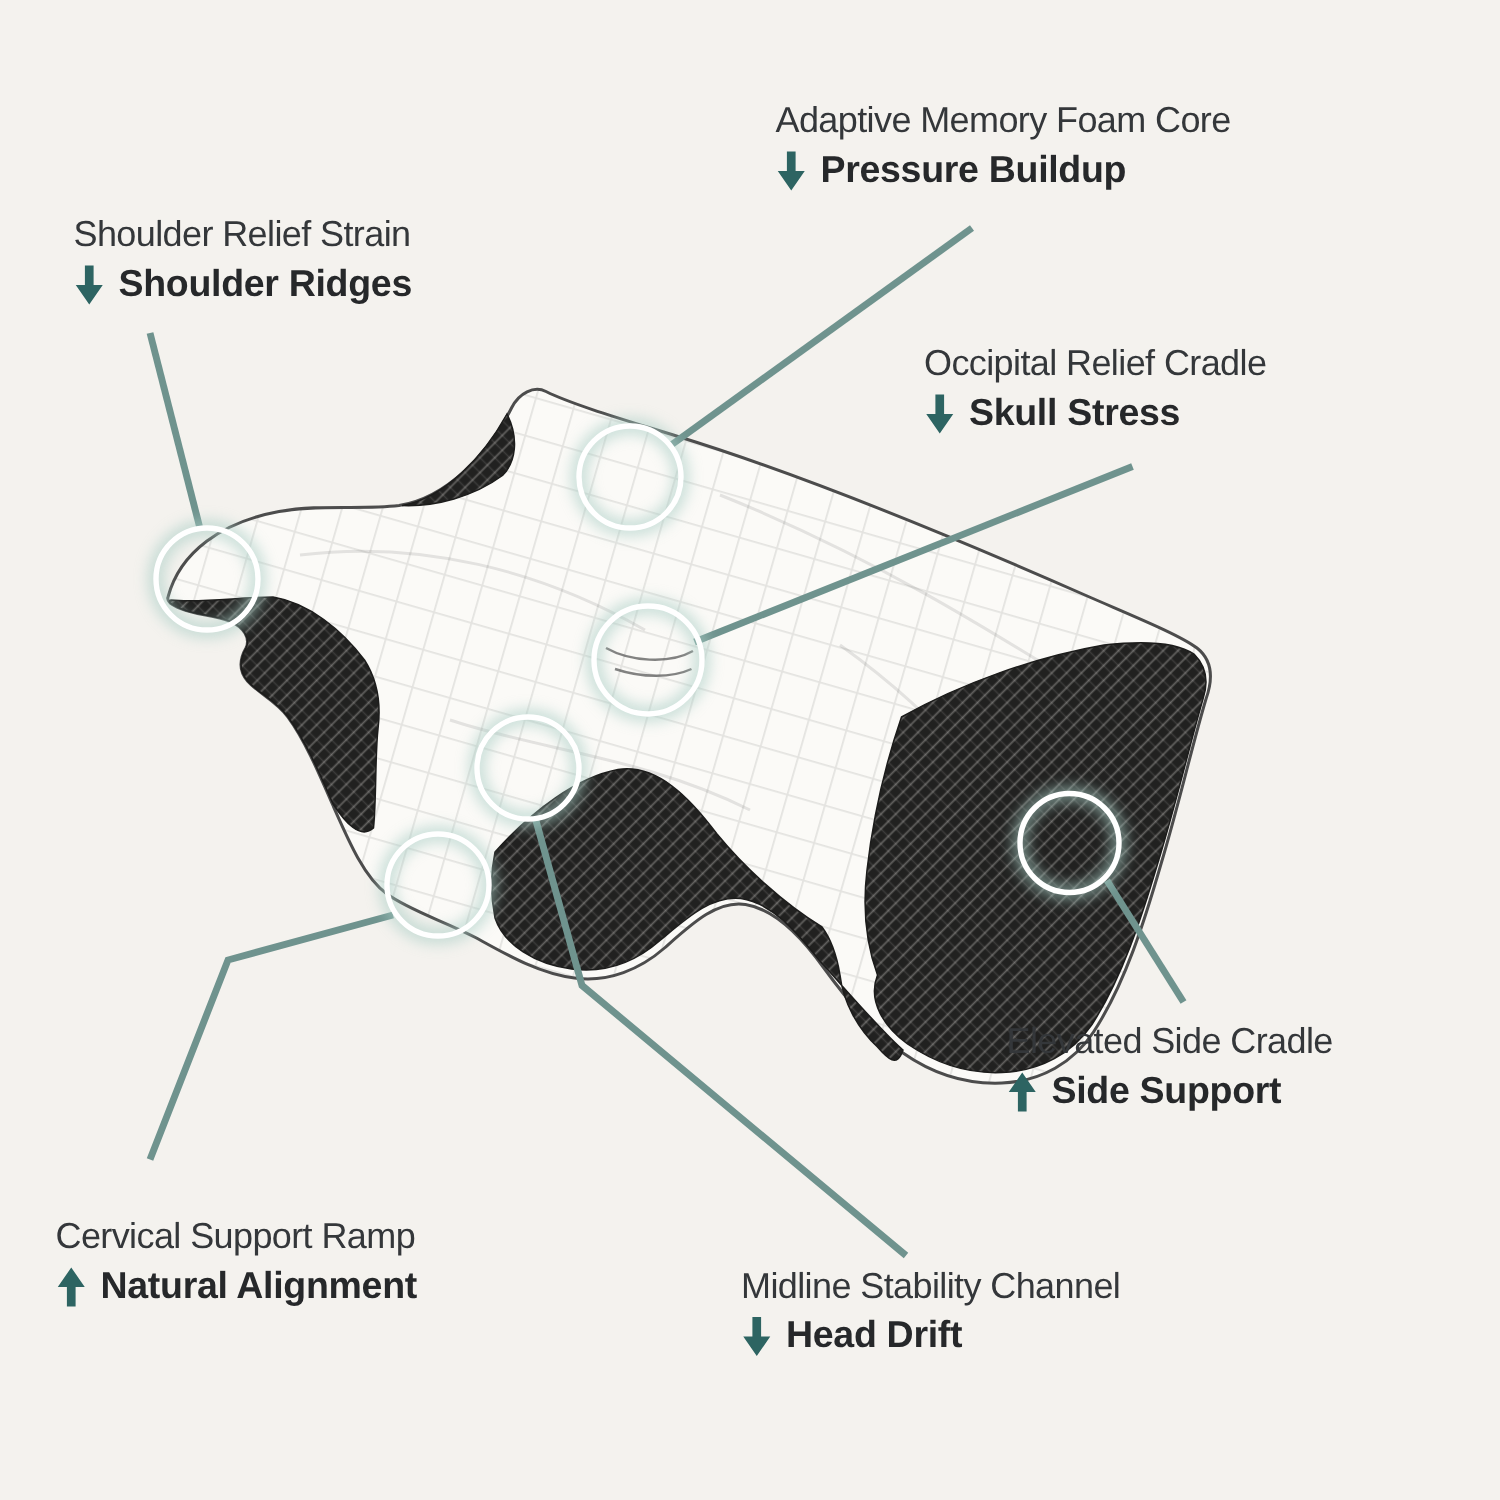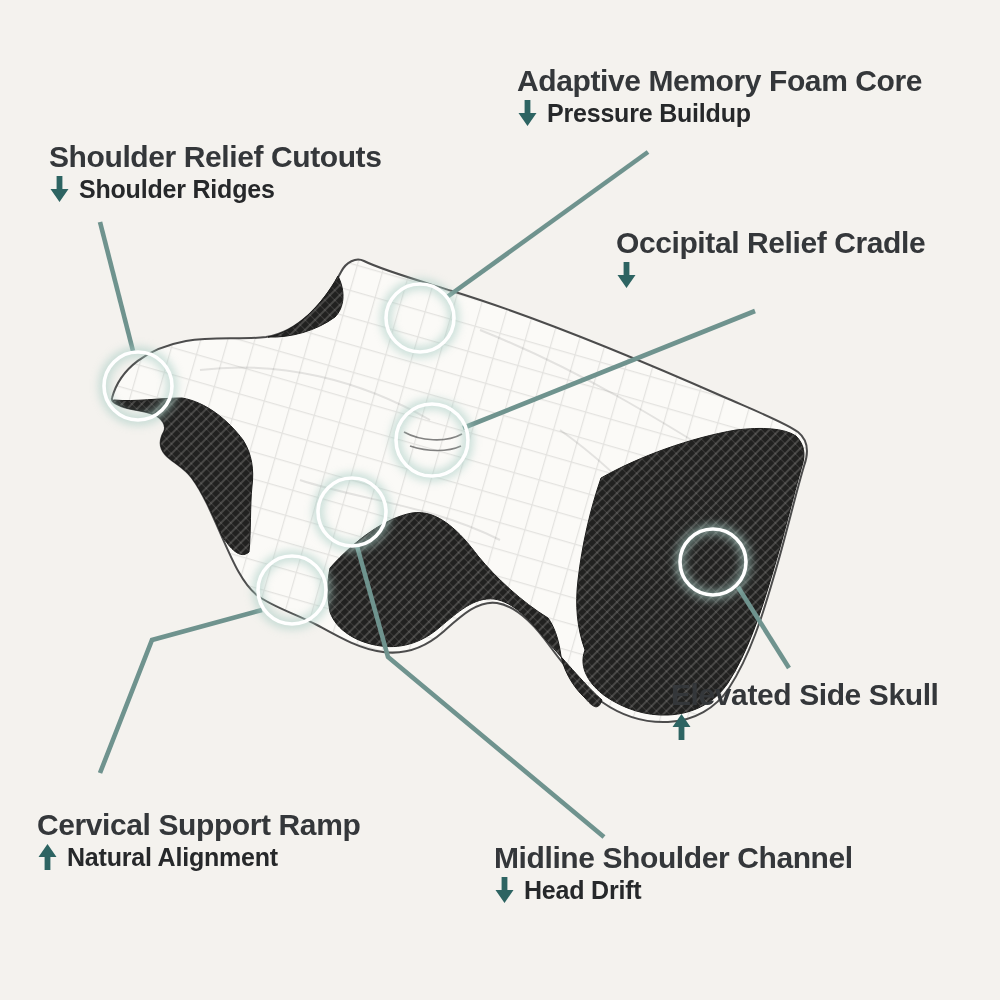--- a/index.html
+++ b/index.html
@@ -15,30 +15,30 @@
   body{
     background:var(--bg);
     font-family:"Liberation Sans", sans-serif;
     position:relative;
     overflow:hidden;
   }
   .stage{position:absolute;inset:0;}
   svg.scene{position:absolute;left:0;top:0;}
   .callout{position:absolute;}
   .callout-title{
-    font-size:30px;
+    font-size:24px;
     line-height:33px;
-    font-weight:700;
+    font-weight:400;
     color:var(--title);
     letter-spacing:-0.4px;
     white-space:nowrap;
   }
   .metric-row{
     display:flex;
-    align-items:flex-start;
+    align-items:flex-end;
     gap:9px;
     margin-top:2px;
   }
   .metric-arrow{width:21px;height:28px;flex:0 0 auto;}
   .metric-arrow svg{display:block;width:100%;height:100%;}
   .metric-arrow.up svg{transform:rotate(180deg);}
   .metric-label{
     font-size:25px;
     font-weight:700;
     color:var(--metric);
@@ -191,67 +191,69 @@
       <span class="metric-arrow down">
         <svg viewBox="0 0 21 28">
             <path fill="#2d6462" d="M7.6 1h5.8v13h6.1L10.5 27 1.5 14h6.1z"></path>
           </svg>
       </span>
       <span class="metric-label">Pressure Buildup</span>
     </div>
   </div>
 
   <div class="callout" style="left:49px;top:140px;">
-    <div class="callout-title">Shoulder Relief Cutouts</div>
+    <div class="callout-title">Shoulder Relief Strain</div>
     <div class="metric-row">
       <span class="metric-arrow down">
         <svg viewBox="0 0 21 28">
             <path fill="#2d6462" d="M7.6 1h5.8v13h6.1L10.5 27 1.5 14h6.1z"></path>
           </svg>
       </span>
       <span class="metric-label">Shoulder Ridges</span>
     </div>
   </div>
 
   <div class="callout" style="left:616px;top:226px;">
     <div class="callout-title">Occipital Relief Cradle</div>
     <div class="metric-row">
       <span class="metric-arrow down">
         <svg viewBox="0 0 21 28">
             <path fill="#2d6462" d="M7.6 1h5.8v13h6.1L10.5 27 1.5 14h6.1z"></path>
           </svg>
       </span>
+      <span class="metric-label">Skull Stress</span>
     </div>
   </div>
 
   <div class="callout" style="left:671px;top:678px;">
-    <div class="callout-title">Elevated Side Skull</div>
+    <div class="callout-title">Elevated Side Cradle</div>
     <div class="metric-row">
       <span class="metric-arrow up">
         <svg viewBox="0 0 21 28" style="transform:rotate(180deg)">
             <path fill="#2d6462" d="M7.6 1h5.8v13h6.1L10.5 27 1.5 14h6.1z"></path>
           </svg>
       </span>
+      <span class="metric-label">Side Support</span>
     </div>
   </div>
 
   <div class="callout" style="left:37px;top:808px;">
     <div class="callout-title">Cervical Support Ramp</div>
     <div class="metric-row">
       <span class="metric-arrow up">
         <svg viewBox="0 0 21 28" style="transform:rotate(180deg)">
             <path fill="#2d6462" d="M7.6 1h5.8v13h6.1L10.5 27 1.5 14h6.1z"></path>
           </svg>
       </span>
       <span class="metric-label">Natural Alignment</span>
     </div>
   </div>
 
   <div class="callout" style="left:494px;top:841px;">
-    <div class="callout-title">Midline Shoulder Channel</div>
+    <div class="callout-title">Midline Stability Channel</div>
     <div class="metric-row">
       <span class="metric-arrow down">
         <svg viewBox="0 0 21 28">
             <path fill="#2d6462" d="M7.6 1h5.8v13h6.1L10.5 27 1.5 14h6.1z"></path>
           </svg>
       </span>
       <span class="metric-label">Head Drift</span>
     </div>
   </div>
 

